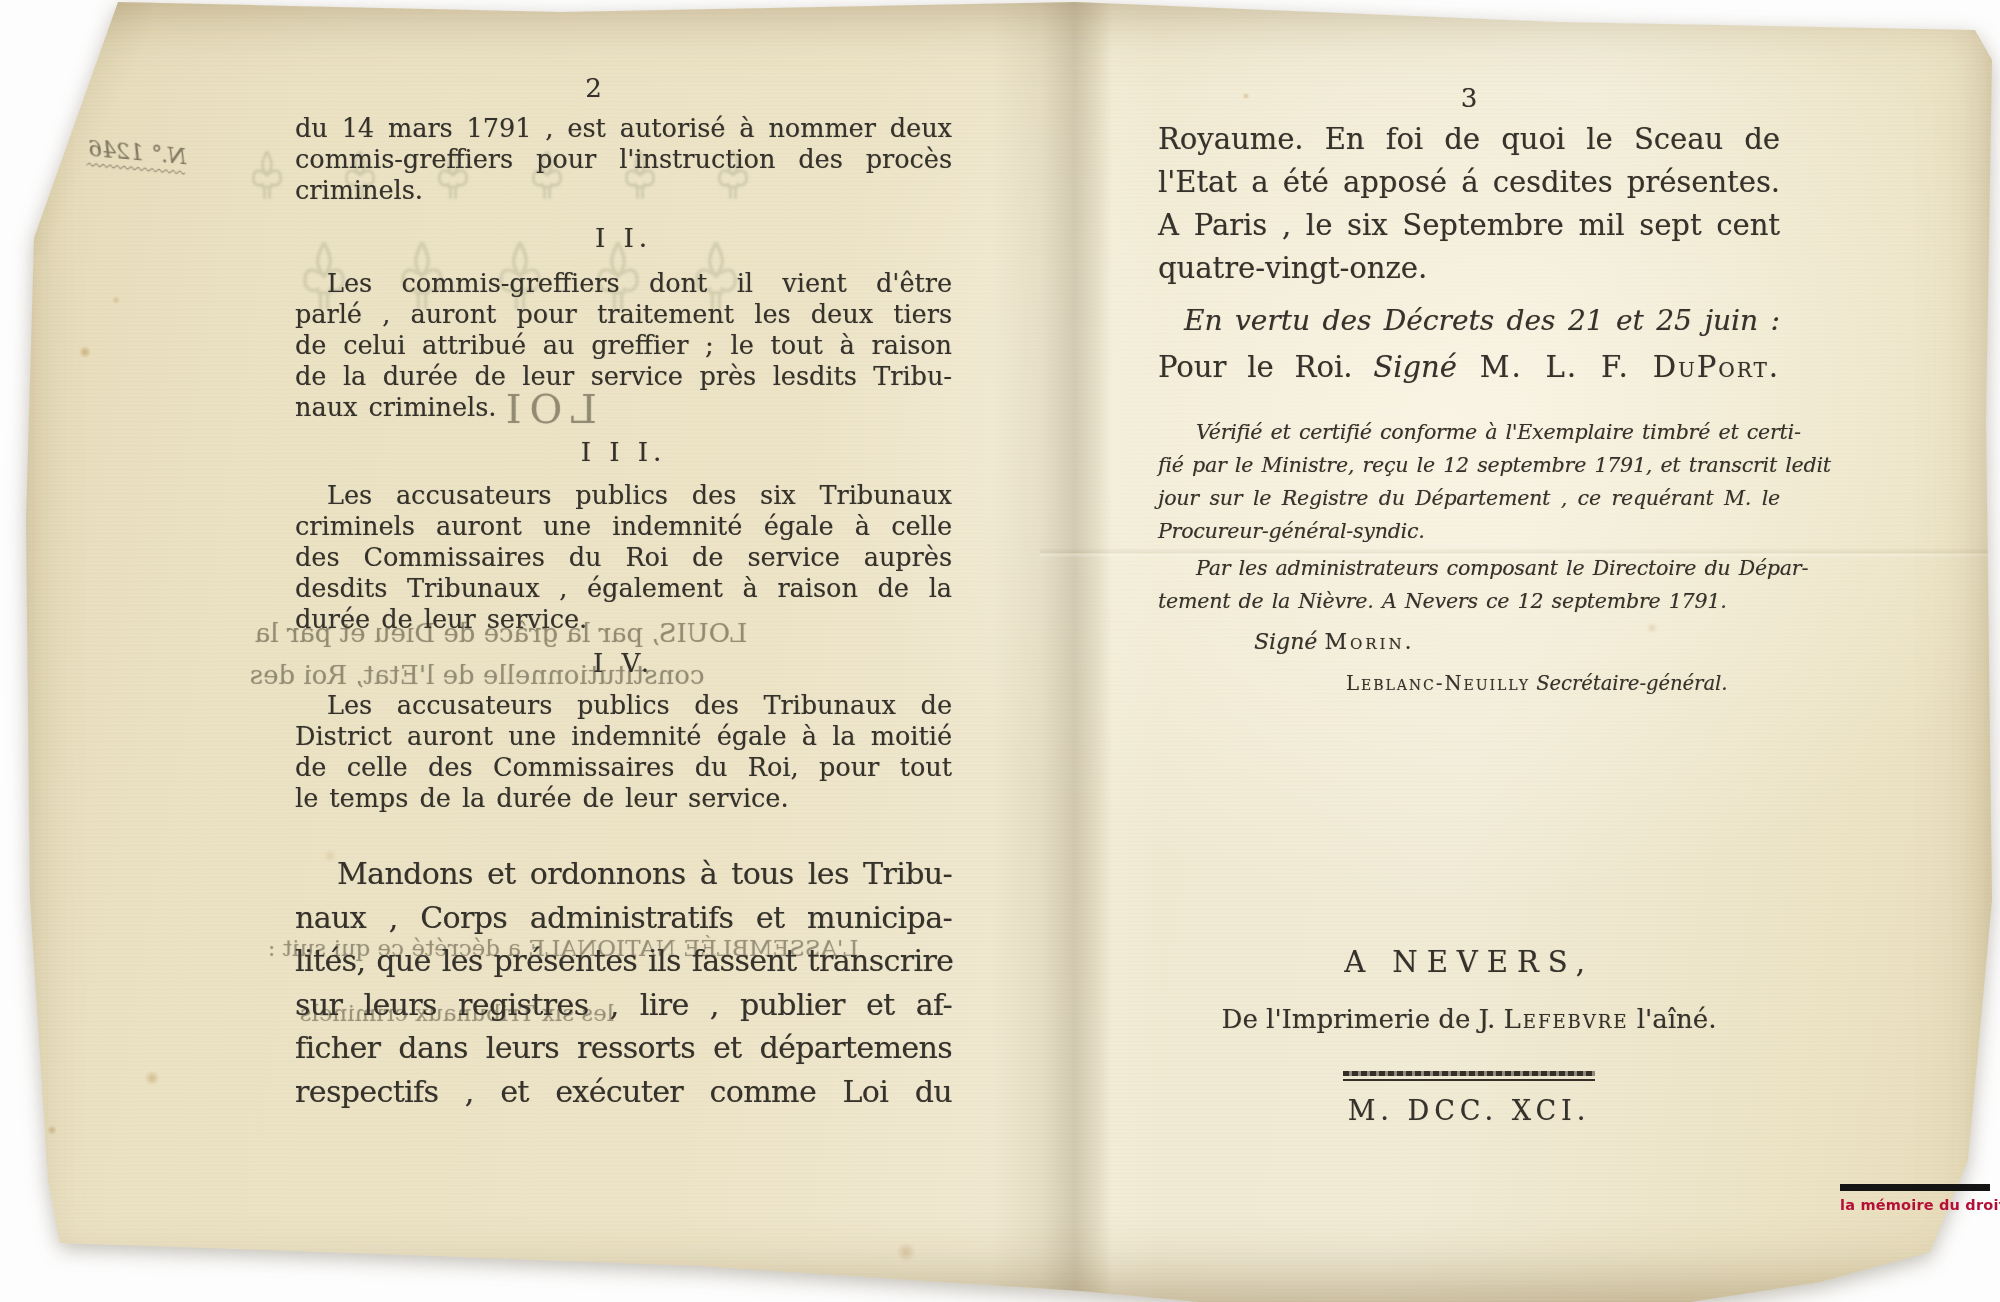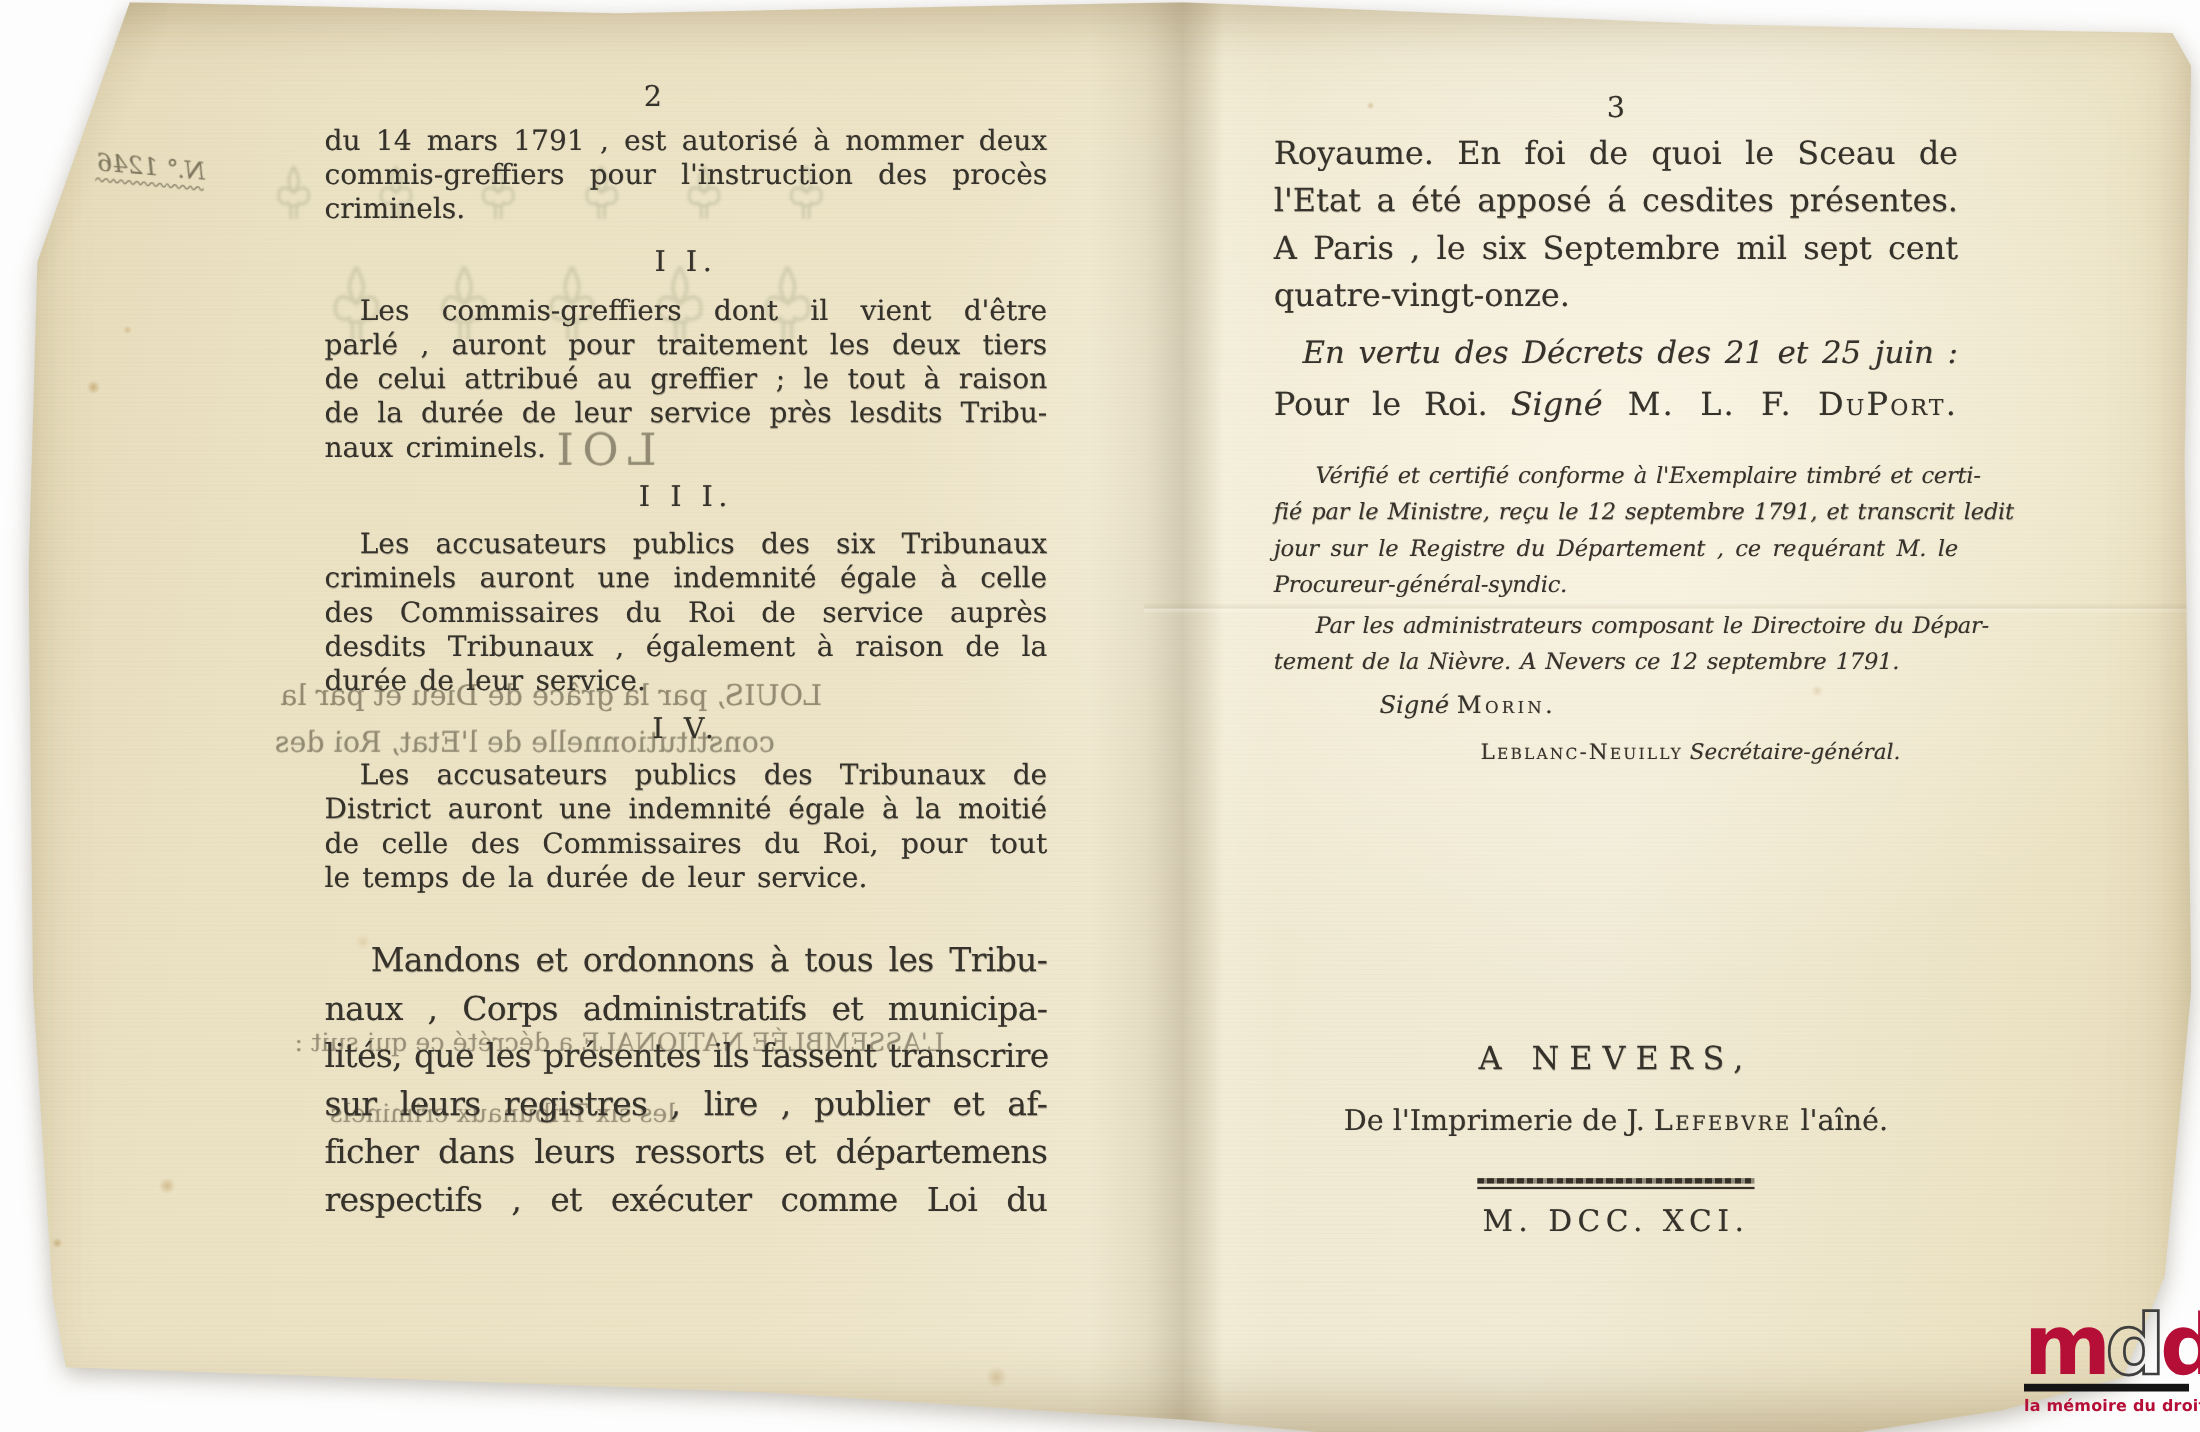--- a/index.html
+++ b/index.html
@@ -246,19 +246,16 @@
 
       <div class="corner-shade"></div>
       <div class="gutter"></div>
       <div class="crease-h"></div>
       <div class="stains"></div>
       <div class="vignette"></div>
     </div>
   </div>
 
   <div class="mdd">
-    <div class="mdd-word">
-      <span class="l">m</span><span class="l l-outline">d</span><span class="l">d</span>
-    </div>
     <div class="mdd-bar"></div>
     <div class="mdd-tag">la mémoire du droit</div>
   </div>
 </div>
 
 </body></html>

